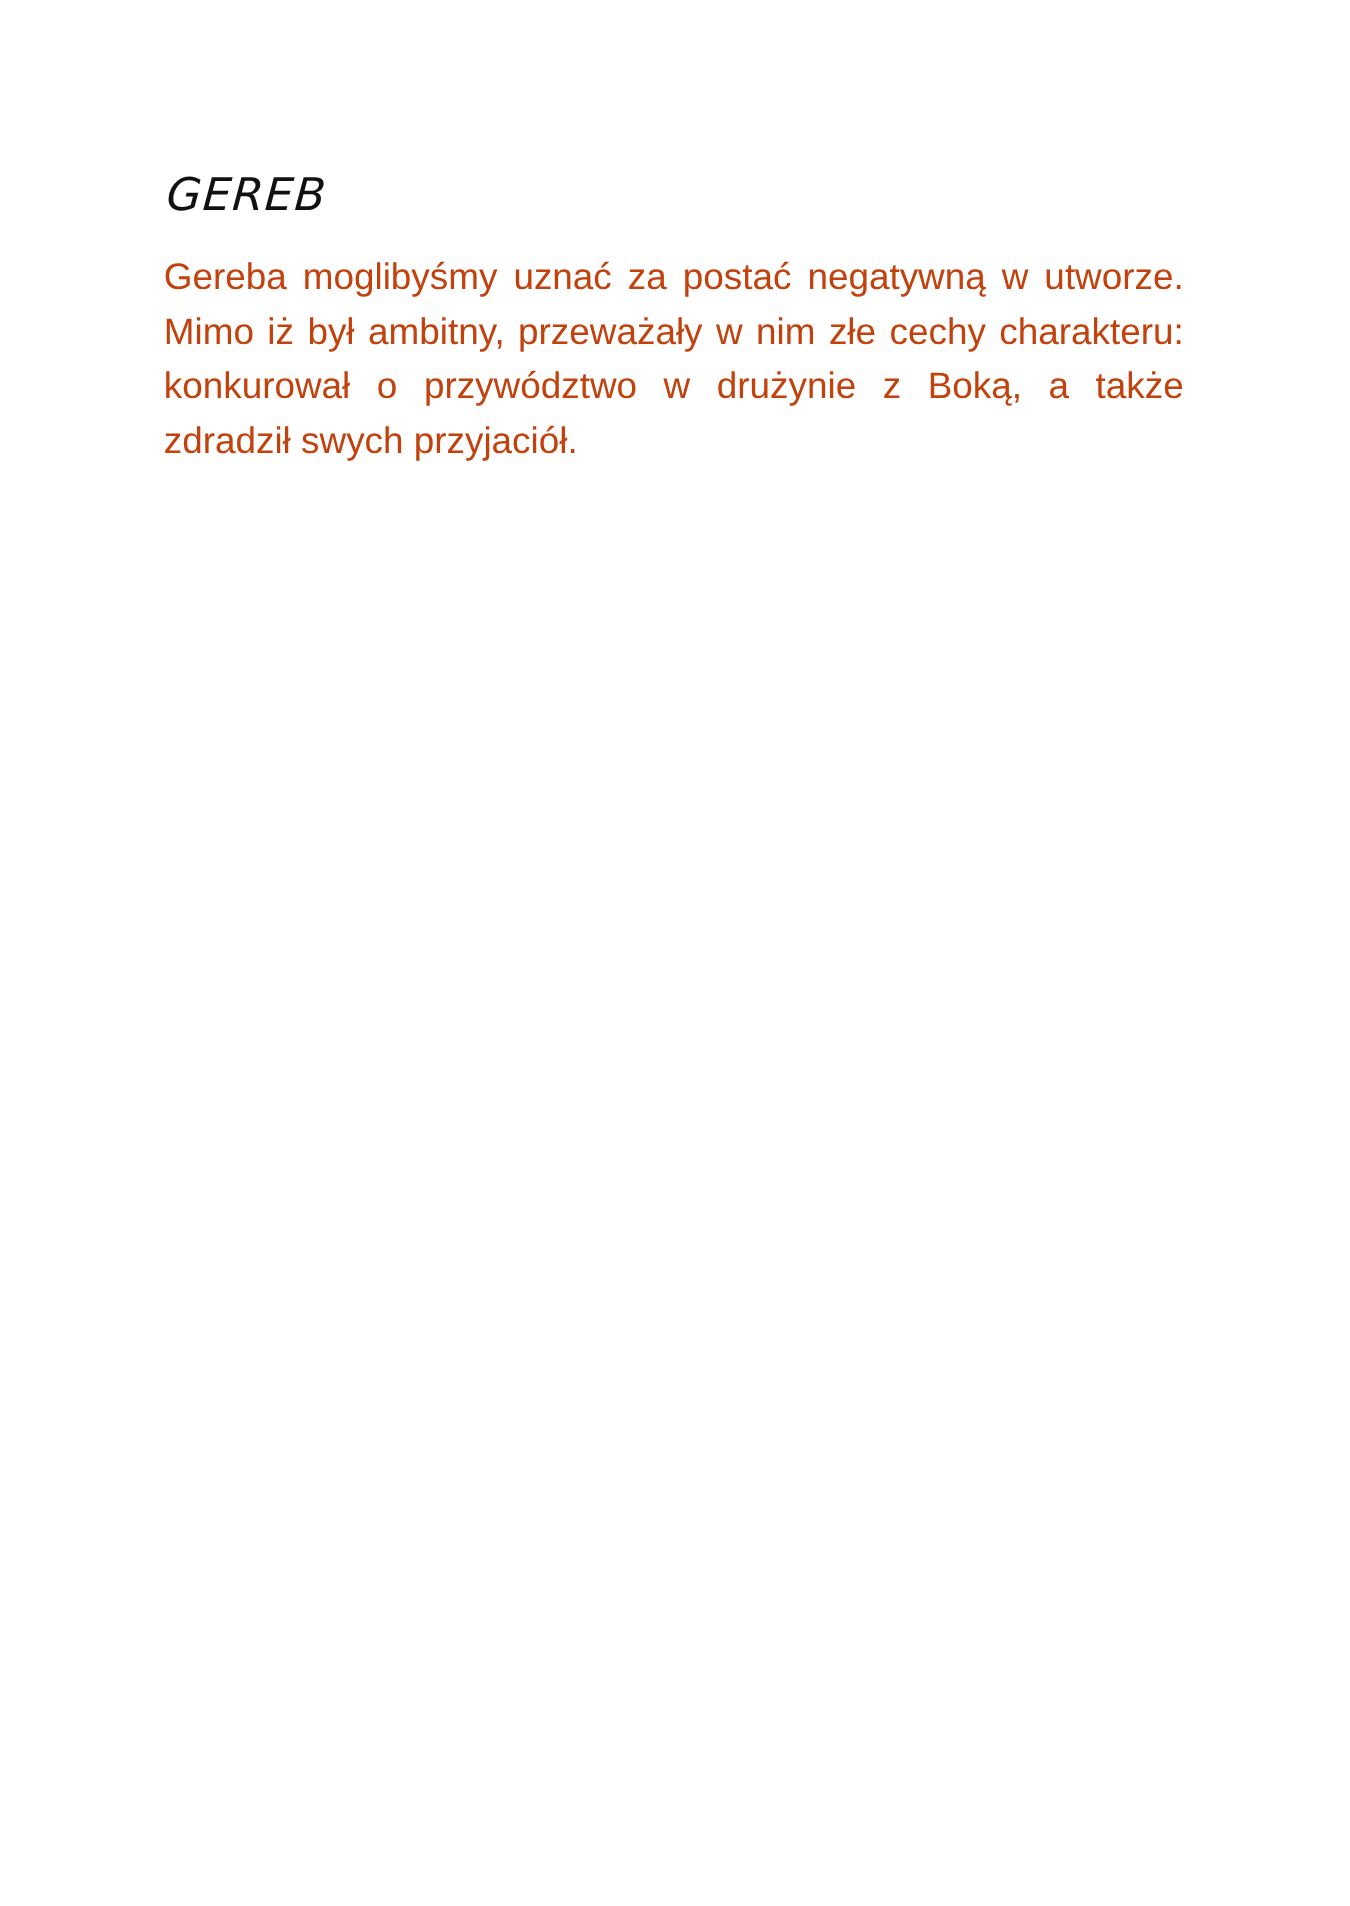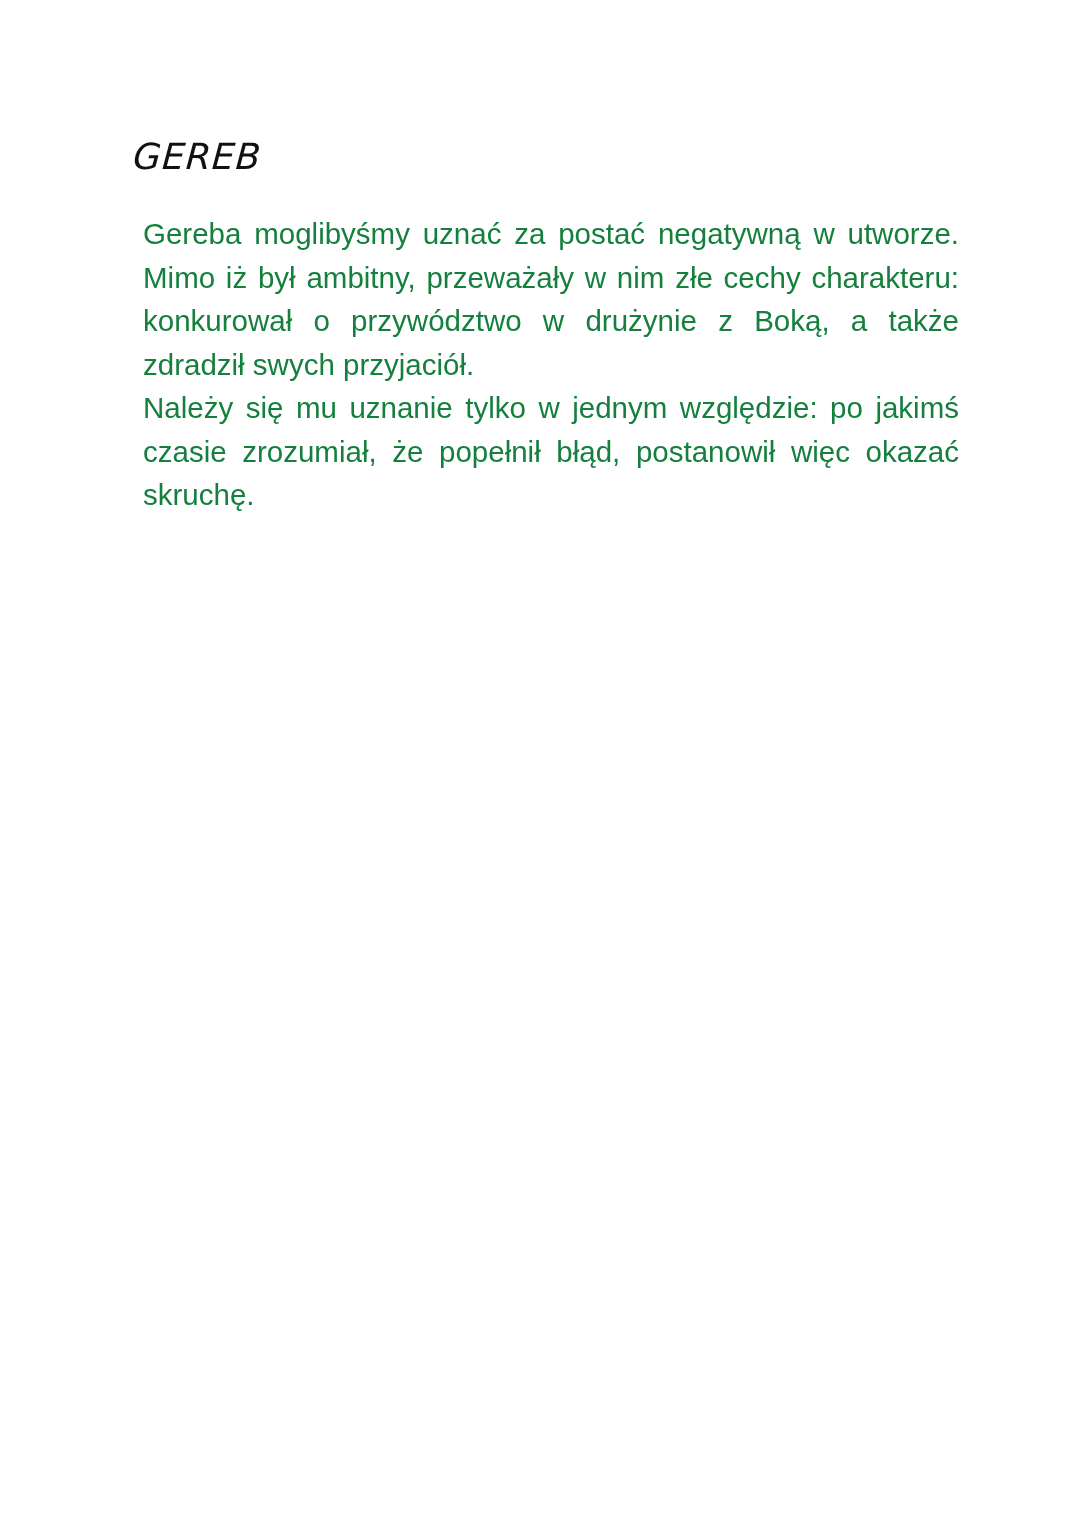--- a/index.html
+++ b/index.html
@@ -33,35 +33,34 @@
       letter-spacing: 1px;
       color: #111111;
       transform: skewX(-4deg);
       transform-origin: left bottom;
     }
     .body-text {
       position: absolute;
       left: 131px;
       top: 200px;
       width: 816px;
-      margin: 12px;
+      margin: 0;
       font-family: "Liberation Sans", sans-serif;
       font-size: 29.5px;
       line-height: 43.5px;
-      color: #15803d;
+      color: #c2410c;
     }
     .body-text p {
       margin: 0;
       text-align: justify;
       text-align-last: left;
     }
   </style>
 </head>
 <body>
 
 <div class="page">
   <h1 class="heading">GEREB</h1>
 
   <div class="body-text">
     <p>Gereba moglibyśmy uznać za postać negatywną w utworze. Mimo iż był ambitny, przeważały w nim złe cechy charakteru: konkurował o przywództwo w drużynie z Boką, a także zdradził swych przyjaciół.</p>
-    <p>Należy się mu uznanie tylko w jednym względzie: po jakimś czasie zrozumiał, że popełnił błąd, postanowił więc okazać skruchę.</p>
   </div>
 </div>
 
 </body></html>

